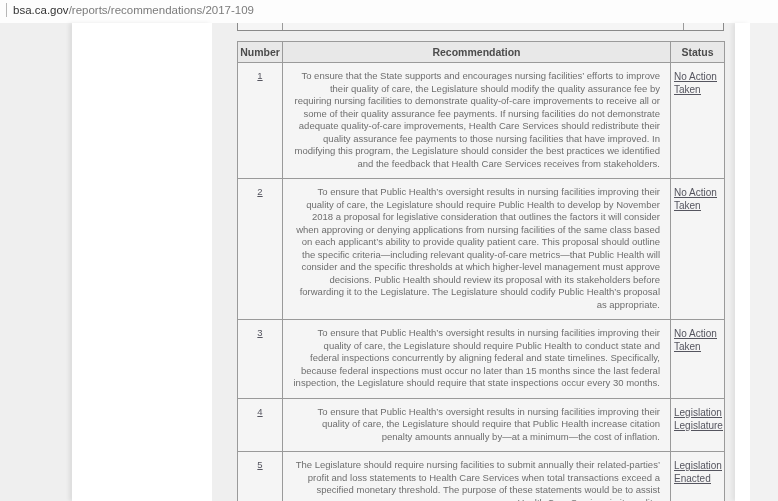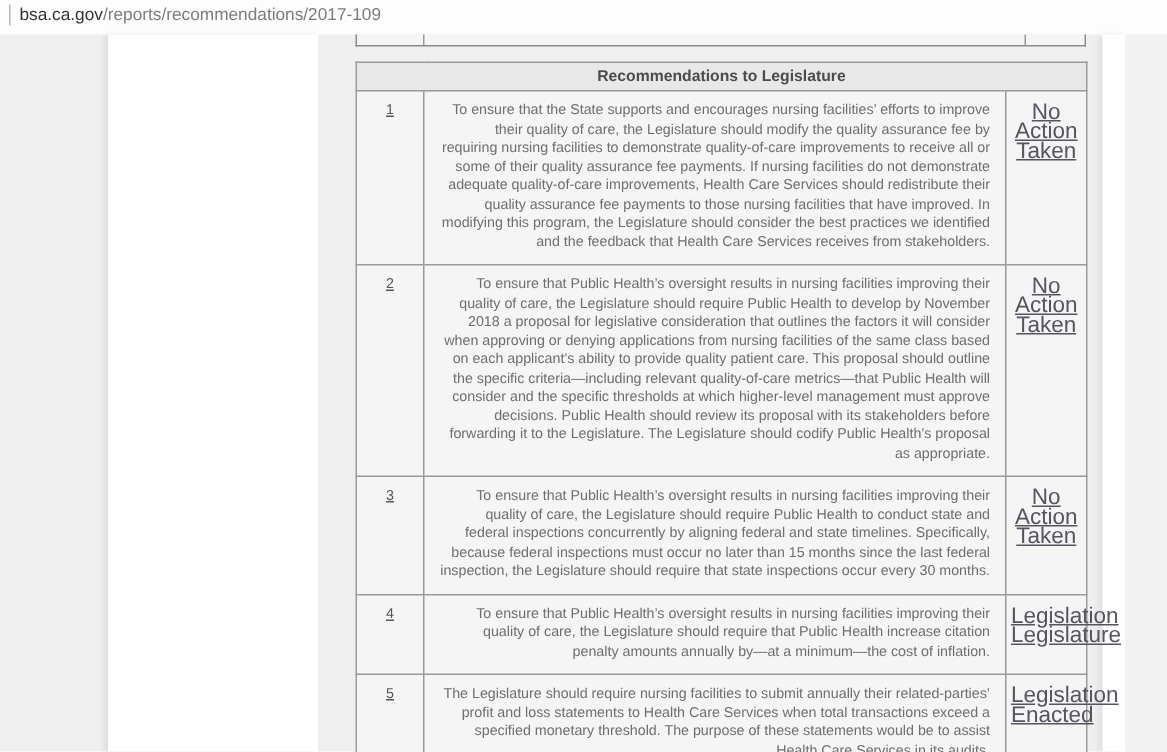--- a/index.html
+++ b/index.html
@@ -40,22 +40,22 @@
 
   tr.title-row td { background:#e8e8e8; text-align:center; font-weight:bold;
                     font-size:10.5px; color:#4c4c4c; padding:3px 4px; }
   tr.head-row th  { background:#e8e8e8; text-align:center; font-weight:bold;
                     font-size:10.5px; color:#4c4c4c; padding:4px 2px; }
 
   td.rec    { padding:7px 10px 8px 10px; font-size:9.5px; line-height:12.5px;
               color:#6e6e6e; text-align:right; vertical-align:top; }
   td.num    { text-align:center; vertical-align:top; padding-top:7px;
               font-size:9.5px; }
-  td.status { text-align:center; vertical-align:top; padding:7px 3px 0 3px;
-              font-size:15px; line-height:13px; }
+  td.status { vertical-align:top; padding:7px 3px 0 3px;
+              font-size:10px; line-height:13px;text-decoration:underline; }
   td.num a, td.status a { color:#55555f; text-decoration:underline; }
 </style>
 </head>
 <body>
 
 <div class="url-bar">
   <span class="divider"></span>
   <span class="url-text"><span class="domain">bsa.ca.gov</span><span class="path">/reports/recommendations/2017-109</span></span>
 </div>
 
@@ -72,24 +72,26 @@
     </div>
 
     <table class="rec-table">
       <colgroup>
           <col style="width:45px">
           <col style="width:388px">
           <col style="width:54px">
         </colgroup>
 
       <tbody>
-          <tr class="title-row">
-        <td colspan="3">Recommendations to Legislature</td>
+
+      <tr class="head-row">
+        <th>Number</th>
+        <th>Recommendation</th>
+        <th>Status</th>
       </tr>
-
 
       <tr>
         <td class="num"><a href="#">1</a></td>
         <td class="rec">To ensure that the State supports and encourages nursing facilities’ efforts to improve their quality of care, the Legislature should modify the quality assurance fee by requiring nursing facilities to demonstrate quality-of-care improvements to receive all or some of their quality assurance fee payments. If nursing facilities do not demonstrate adequate quality-of-care improvements, Health Care Services should redistribute their quality assurance fee payments to those nursing facilities that have improved. In modifying this program, the Legislature should consider the best practices we identified and the feedback that Health Care Services receives from stakeholders.</td>
         <td class="status"><a href="#">No Action Taken</a></td>
       </tr>
 
       <tr>
         <td class="num"><a href="#">2</a></td>
         <td class="rec">To ensure that Public Health’s oversight results in nursing facilities improving their quality of care, the Legislature should require Public Health to develop by November 2018 a proposal for legislative consideration that outlines the factors it will consider when approving or denying applications from nursing facilities of the same class based on each applicant’s ability to provide quality patient care. This proposal should outline the specific criteria—including relevant quality-of-care metrics—that Public Health will consider and the specific thresholds at which higher-level management must approve decisions. Public Health should review its proposal with its stakeholders before forwarding it to the Legislature. The Legislature should codify Public Health’s proposal as appropriate.</td>

